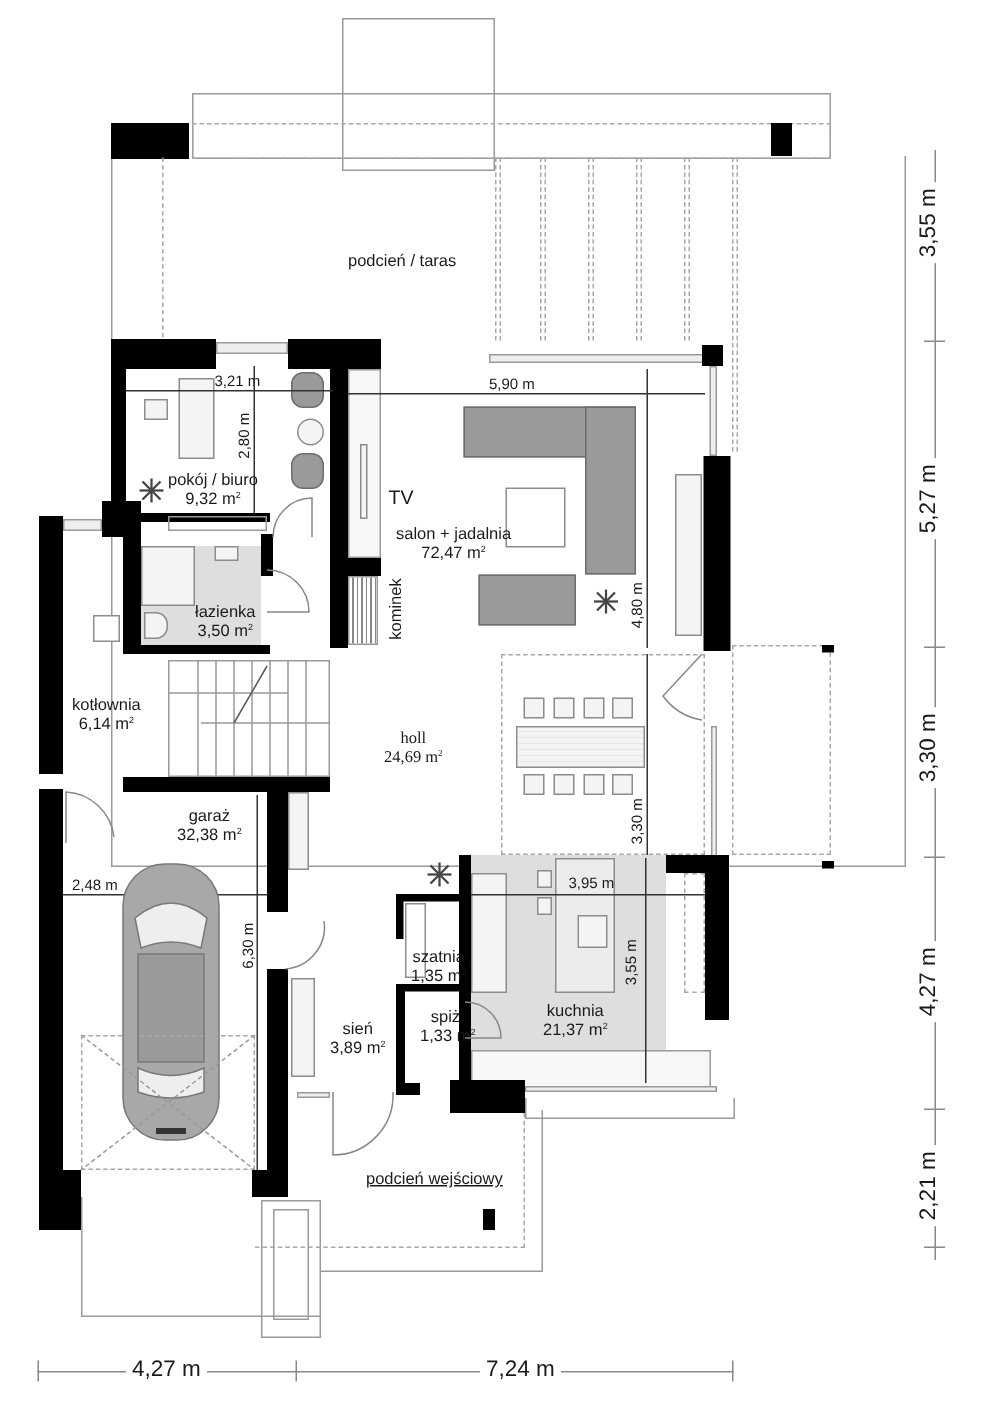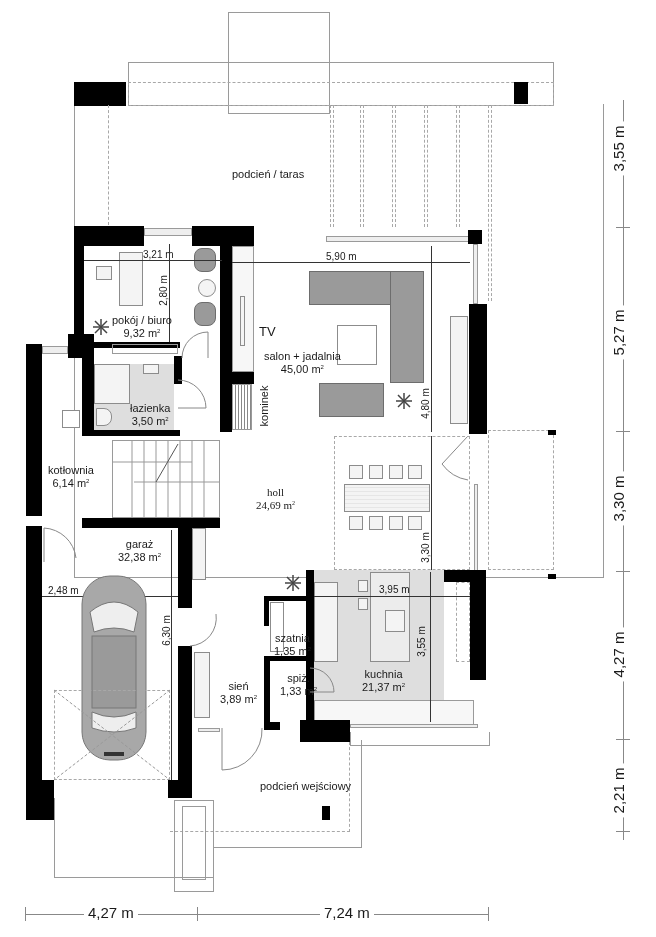--- a/index.html
+++ b/index.html
@@ -172,21 +172,21 @@
 <svg style="left:396px;top:393px;width:16px;height:16px;" viewBox="0 0 16 16">
     <g stroke="#444" stroke-width="1.5">
       <line x1="8" y1="0" x2="8" y2="16"></line>
       <line x1="0" y1="8" x2="16" y2="8"></line>
       <line x1="2" y1="2" x2="14" y2="14"></line>
       <line x1="14" y1="2" x2="2" y2="14"></line>
     </g>
   </svg>
 <div class="room-label" style="left:264px;top:350px;">
   <span>salon + jadalnia</span><br>
-  <span>45,00 m</span><sup>2</sup>
+  <span>72,47 m</span><sup>2</sup>
 </div>
 
 <div class="line" style="left:473px;top:244px;width:5px;height:60px;background:#eee;"></div>
 <div class="furn" style="left:450px;top:316px;width:18px;height:108px;"></div>
 <div class="wall" style="left:469px;top:304px;width:18px;height:130px;"></div>
 <div class="dash" style="left:488px;top:430px;width:66px;height:140px;"></div>
 <div class="wall" style="left:548px;top:430px;width:8px;height:5px;"></div>
 <div class="wall" style="left:548px;top:574px;width:8px;height:5px;"></div>
 <svg style="left:440px;top:436px;width:30px;height:44px;" viewBox="0 0 30 44">
     <path d="M28 0 L2 28 A40 40 0 0 0 28 44" fill="none" stroke="#888"></path>
@@ -271,21 +271,21 @@
 <svg style="left:220px;top:728px;width:46px;height:44px;" viewBox="0 0 46 44">
     <path d="M2 0 L2 42 A40 40 0 0 0 42 0" fill="none" stroke="#888"></path>
   </svg>
 
 <div class="dash" style="left:170px;top:742px;width:180px;height:90px;border-top:none;border-left:none;"></div>
 <div class="line" style="left:214px;top:740px;width:148px;height:108px;border-top:none;border-left:none;"></div>
 <div class="line" style="left:54px;top:798px;width:160px;height:80px;border-top:none;border-right:none;"></div>
 <div class="line" style="left:174px;top:800px;width:40px;height:92px;"></div>
 <div class="line" style="left:182px;top:806px;width:24px;height:74px;"></div>
 <div class="wall" style="left:322px;top:806px;width:8px;height:14px;"></div>
-<div class="room-label" style="left:260px;top:780px;">
+<div class="room-label" style="left:244px;top:780px;text-decoration:underline;">
   <span>podcień wejściowy</span>
 </div>
 
 <div class="vline" style="left:623px;top:100px;height:740px;background:#888;"></div>
 <div class="hline" style="left:616px;top:227px;width:14px;background:#888;"></div>
 <div class="hline" style="left:616px;top:431px;width:14px;background:#888;"></div>
 <div class="hline" style="left:616px;top:571px;width:14px;background:#888;"></div>
 <div class="hline" style="left:616px;top:739px;width:14px;background:#888;"></div>
 <div class="hline" style="left:616px;top:831px;width:14px;background:#888;"></div>
 <div class="bigdimv" style="left:592px;top:140px;">3,55 m</div>

